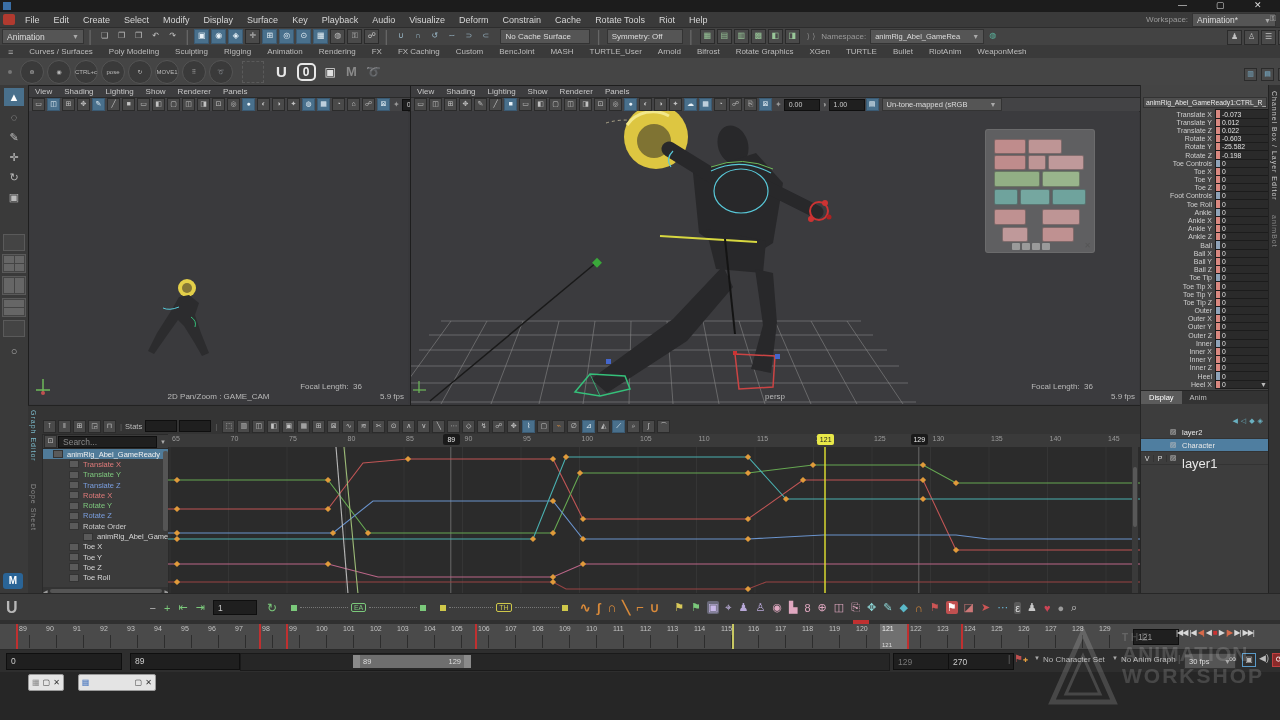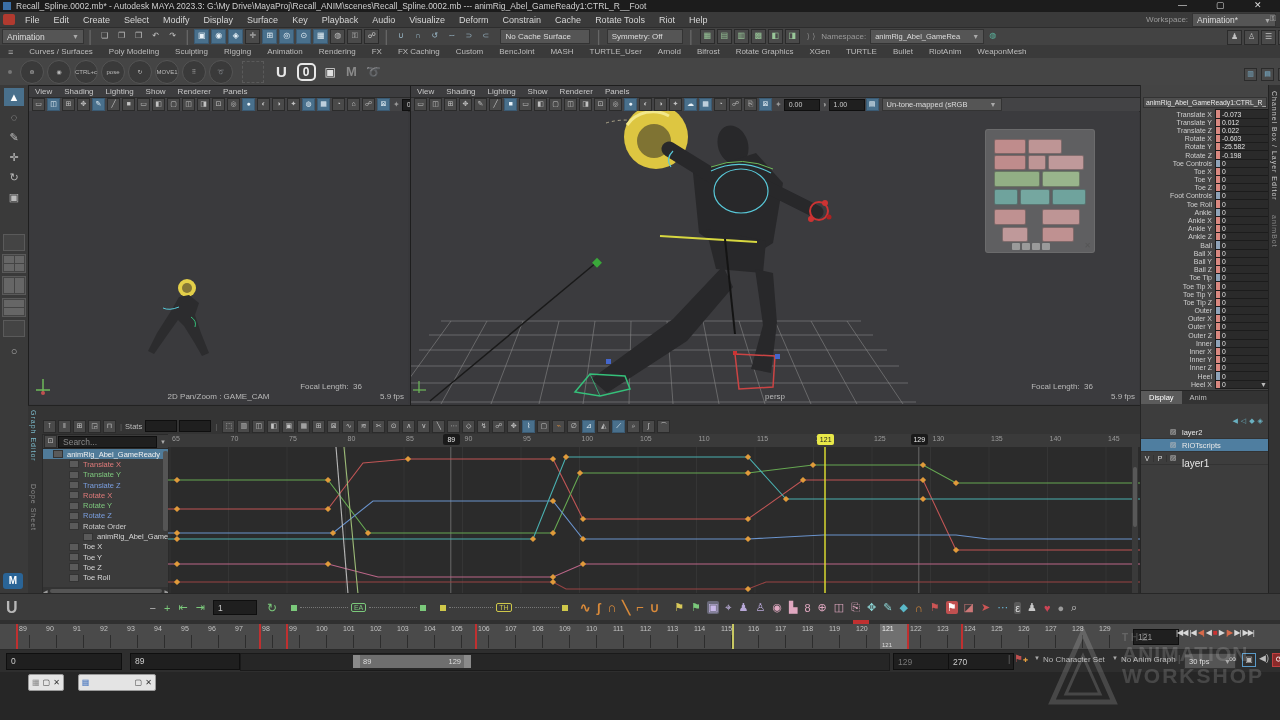--- a/index.html
+++ b/index.html
@@ -43,21 +43,20 @@
   .wm{color:#ffffff;opacity:.15;}
   .transport span{font-size:8px;color:#d8d8d8;margin-left:2px;letter-spacing:-1px;}
 </style>
 </head>
 <body>
 
 <div id="stage">
 
   <div class="abs row" style="left:0;top:0;width:1280px;height:12px;background:#1c1c1c;">
     <span class="abs" style="left:3px;top:2px;width:8px;height:8px;background:#3a6ea5;"></span>
-    <span class="abs" style="left:16px;top:1px;font-size:8.5px;color:#cfcfcf;white-space:nowrap;">Recall_Spline.0002.mb* - Autodesk MAYA 2023.3: G:\My Drive\MayaProj\Recall_ANIM\scenes\Recall_Spline.0002.mb  ---  animRig_Abel_GameReady1:CTRL_R__Foot</span>
     <span class="abs" style="left:1178px;top:0;font-size:9px;color:#ddd;">—</span>
     <span class="abs" style="left:1216px;top:0;font-size:9px;color:#ddd;">▢</span>
     <span class="abs" style="left:1254px;top:0;font-size:9px;color:#ddd;">✕</span>
   </div>
 
   <div class="abs row" style="left:0;top:12px;width:1280px;height:15px;background:#3a3a3a;border-bottom:1px solid #2d2d2d;">
     <span style="width:12px;height:11px;background:#b13a2f;margin:0 3px;border-radius:2px;"></span>
     <div class="row">
 
     <span class="menu-item">File</span>
@@ -739,28 +738,28 @@
           <span style="width:12px;font-size:7px;color:#ddd;text-align:center;border-right:1px solid #333;"></span>
           <span style="width:12px;font-size:7px;color:#ddd;text-align:center;border-right:1px solid #333;"></span>
           <span style="width:12px;font-size:7px;color:#bbb;text-align:center;">▨</span>
           <span style="font-size:7.5px;color:#e8e8e8;padding-left:3px;">layer2</span>
         </div>
 
         <div class="row" style="height: 12px; border-bottom: 1px solid rgb(51, 51, 51); background: rgb(79, 126, 160);">
           <span style="width:12px;font-size:7px;color:#ddd;text-align:center;border-right:1px solid #333;"></span>
           <span style="width:12px;font-size:7px;color:#ddd;text-align:center;border-right:1px solid #333;"></span>
           <span style="width:12px;font-size:7px;color:#bbb;text-align:center;">▨</span>
-          <span style="font-size:7.5px;color:#e8e8e8;padding-left:3px;">RIOTscripts</span>
+          <span style="font-size:7.5px;color:#e8e8e8;padding-left:3px;">Character</span>
         </div>
 
         <div class="row" style="height:12px;border-bottom:1px solid #333;">
           <span style="width:12px;font-size:7px;color:#ddd;text-align:center;border-right:1px solid #333;">V</span>
           <span style="width:12px;font-size:7px;color:#ddd;text-align:center;border-right:1px solid #333;">P</span>
           <span style="width:12px;font-size:7px;color:#bbb;text-align:center;">▨</span>
-          <span style="font-size:10px;color:#e8e8e8;padding-left:3px;margin-top:10px;">layer1</span>
+          <span style="font-size:13px;color:#e8e8e8;padding-left:3px;margin-top:10px;">layer1</span>
         </div>
       </div>
   </div>
 
   <div class="abs" style="left:1268px;top:85px;width:12px;height:508px;background:#333;border-left:1px solid #222;">
     <span class="vtext abs" style="left:2px;top:6px;color:#c8c8c8;">Channel Box / Layer Editor</span>
     <span class="vtext abs" style="left:2px;top:130px;color:#8a8a8a;">animBot</span>
   </div>
   <div class="abs row" style="left:1243px;top:68px;gap:2px;">
     <span class="ico sm" style="color:#7ab0cc;">▥</span>

